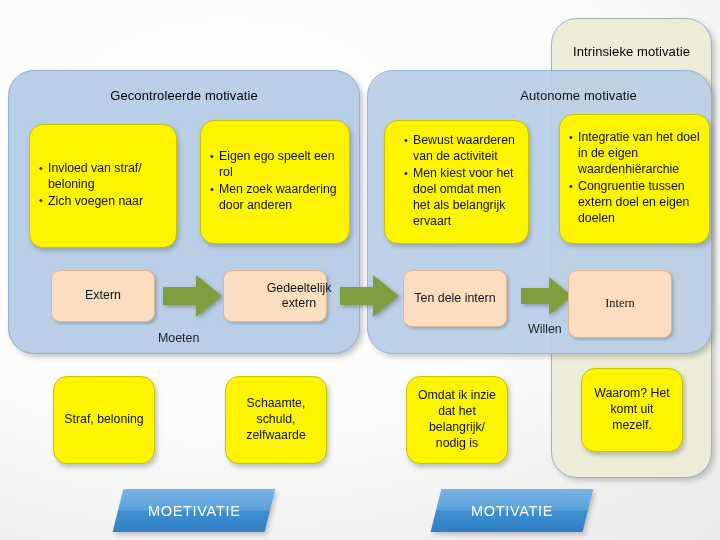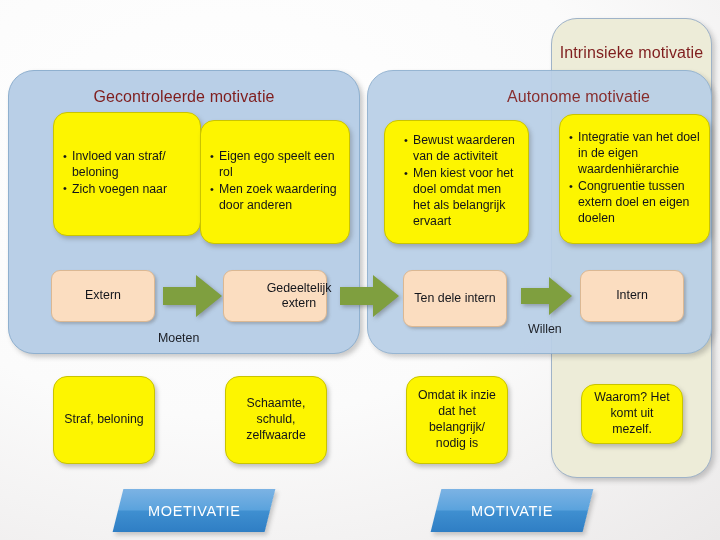--- a/index.html
+++ b/index.html
@@ -25,22 +25,22 @@
   }
   .panel-intrinsic{
     background:#edecd8;
     border:1px solid #9fb3c8;
     box-shadow:3px 3px 5px rgba(80,80,80,.28);
   }
   .panel-title{
     position:absolute;
     width:100%;
     text-align:center;
-    font-size:16px;
-    color:#7f1d1d;
+    font-size:13px;
+    color:#000000;
     letter-spacing:.1px;
     white-space:nowrap;
   }
 
   
   .ybox{
     position:absolute;
     background:#fdf500;
     border:1px solid #c9c400;
     border-radius:14px;
@@ -120,21 +120,21 @@
   </div>
 
   <div class="panel panel-blue" style="left:8px;top:70px;width:352px;height:284px;">
     <div class="panel-title" style="top:17px;">Gecontroleerde motivatie</div>
   </div>
 
   <div class="panel panel-blue" style="left:367px;top:70px;width:345px;height:284px;opacity:.93;">
     <div class="panel-title" style="top:17px;padding-left:39px;">Autonome motivatie</div>
   </div>
 
-  <div class="ybox" style="left:29px;top:112px;width:148px;height:124px;margin-left:24px;">
+  <div class="ybox" style="left:29px;top:124px;width:148px;height:124px;">
     <ul class="ylist">
       <li>Invloed van straf/ beloning</li>
       <li>Zich voegen naar</li>
     </ul>
   </div>
 
   <div class="ybox" style="left:200px;top:120px;width:150px;height:124px;">
     <ul class="ylist">
       <li>Eigen ego speelt een rol</li>
       <li>Men zoek waardering door anderen</li>
@@ -178,40 +178,40 @@
   <div class="pbox" style="left:403px;top:270px;width:104px;height:57px;">
     <span>Ten dele intern</span>
   </div>
 
   <div class="arrow" style="left:521px;top:276px;width:52px;height:40px;">
     <svg width="52" height="40" viewBox="0 0 52 40">
       <polygon points="0,12 28,12 28,1 51,20 28,39 28,28 0,28" fill="#7f9f3f"></polygon>
     </svg>
   </div>
 
-  <div class="pbox" style="left:580px;top:270px;width:104px;height:52px;">
+  <div class="pbox" style="left:568px;top:270px;width:104px;height:68px;font-family:Liberation Serif, serif;">
     <span>Intern</span>
   </div>
 
   <div class="caption" style="left:158px;top:331px;">Moeten</div>
   <div class="caption" style="left:528px;top:322px;">Willen</div>
 
   <div class="ybox center" style="left:53px;top:376px;width:102px;height:88px;">
     <div class="ytext">Straf, beloning</div>
   </div>
 
   <div class="ybox center" style="left:225px;top:376px;width:102px;height:88px;">
     <div class="ytext">Schaamte, schuld, zelfwaarde</div>
   </div>
 
   <div class="ybox center" style="left:406px;top:376px;width:102px;height:88px;">
     <div class="ytext">Omdat ik inzie dat het belangrijk/ nodig is</div>
   </div>
 
-  <div class="ybox center" style="left:581px;top:384px;width:102px;height:60px;">
+  <div class="ybox center" style="left:581px;top:368px;width:102px;height:84px;">
     <div class="ytext">Waarom? Het komt uit mezelf.</div>
   </div>
 
   <div class="banner" style="left:118px;top:489px;width:152px;height:43px;">
     <span>MOETIVATIE</span>
   </div>
 
   <div class="banner" style="left:436px;top:489px;width:152px;height:43px;">
     <span>MOTIVATIE</span>
   </div>

